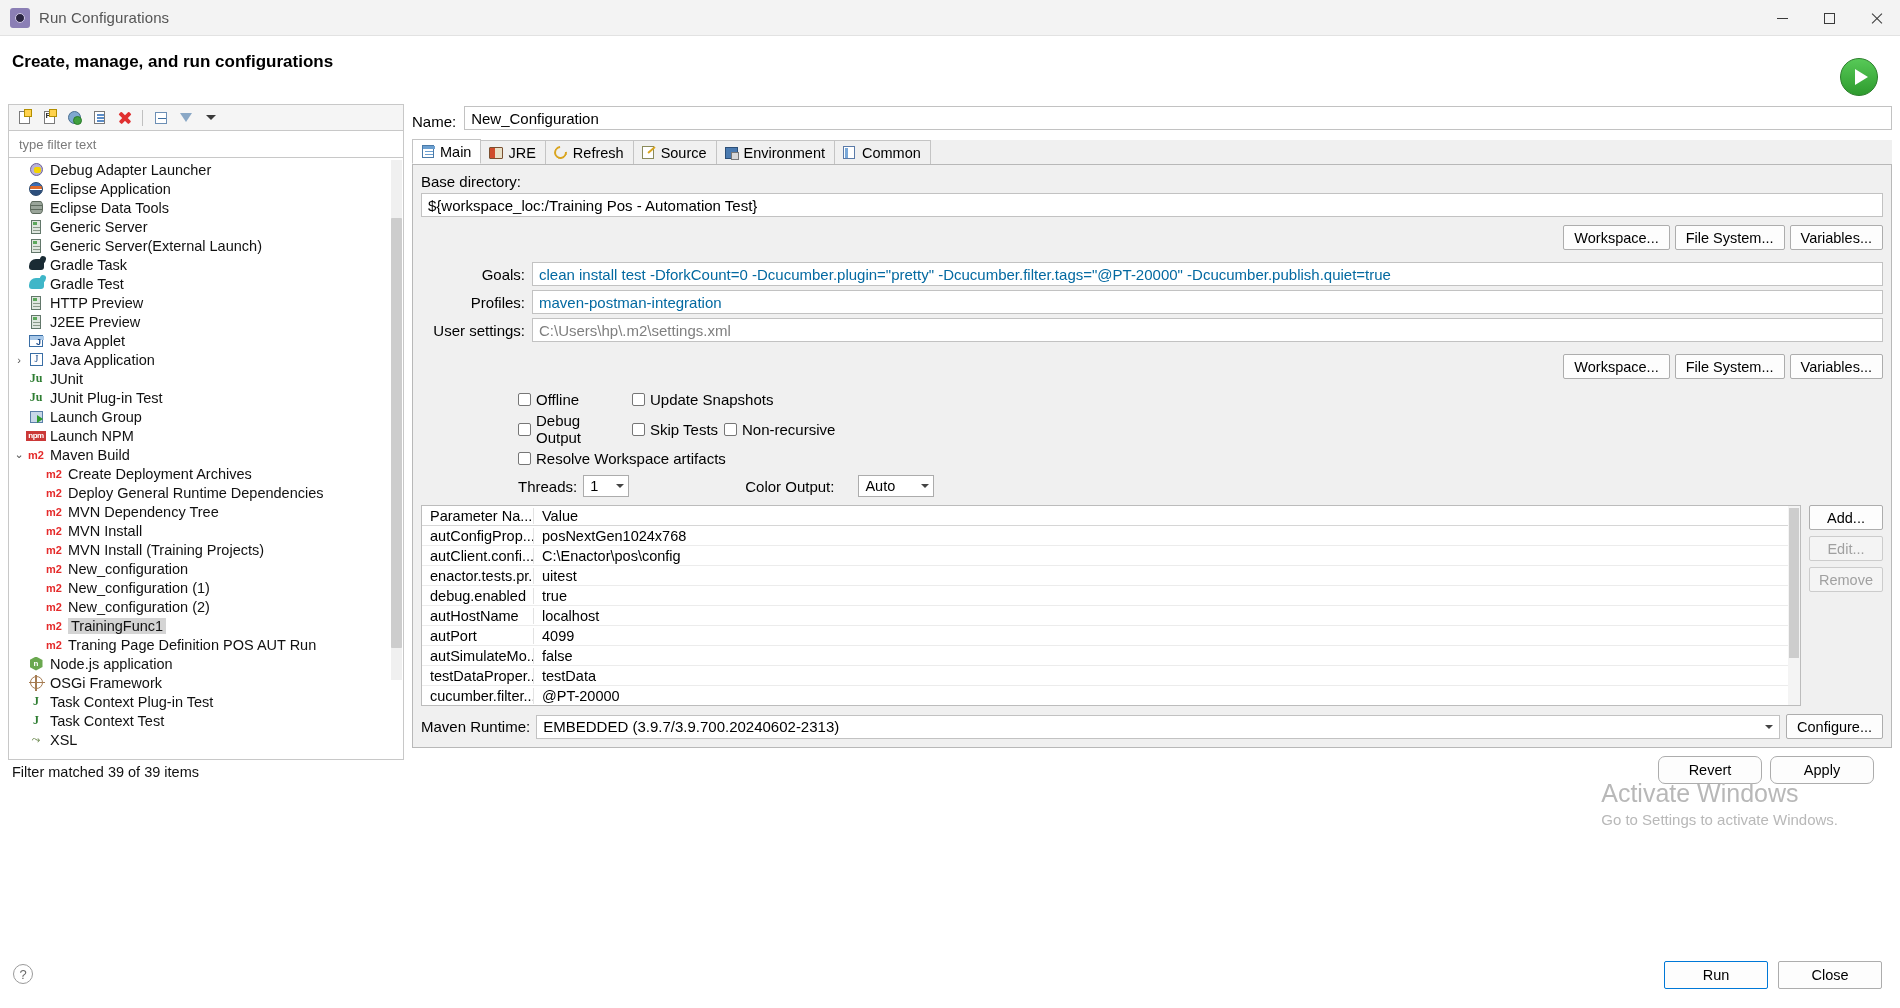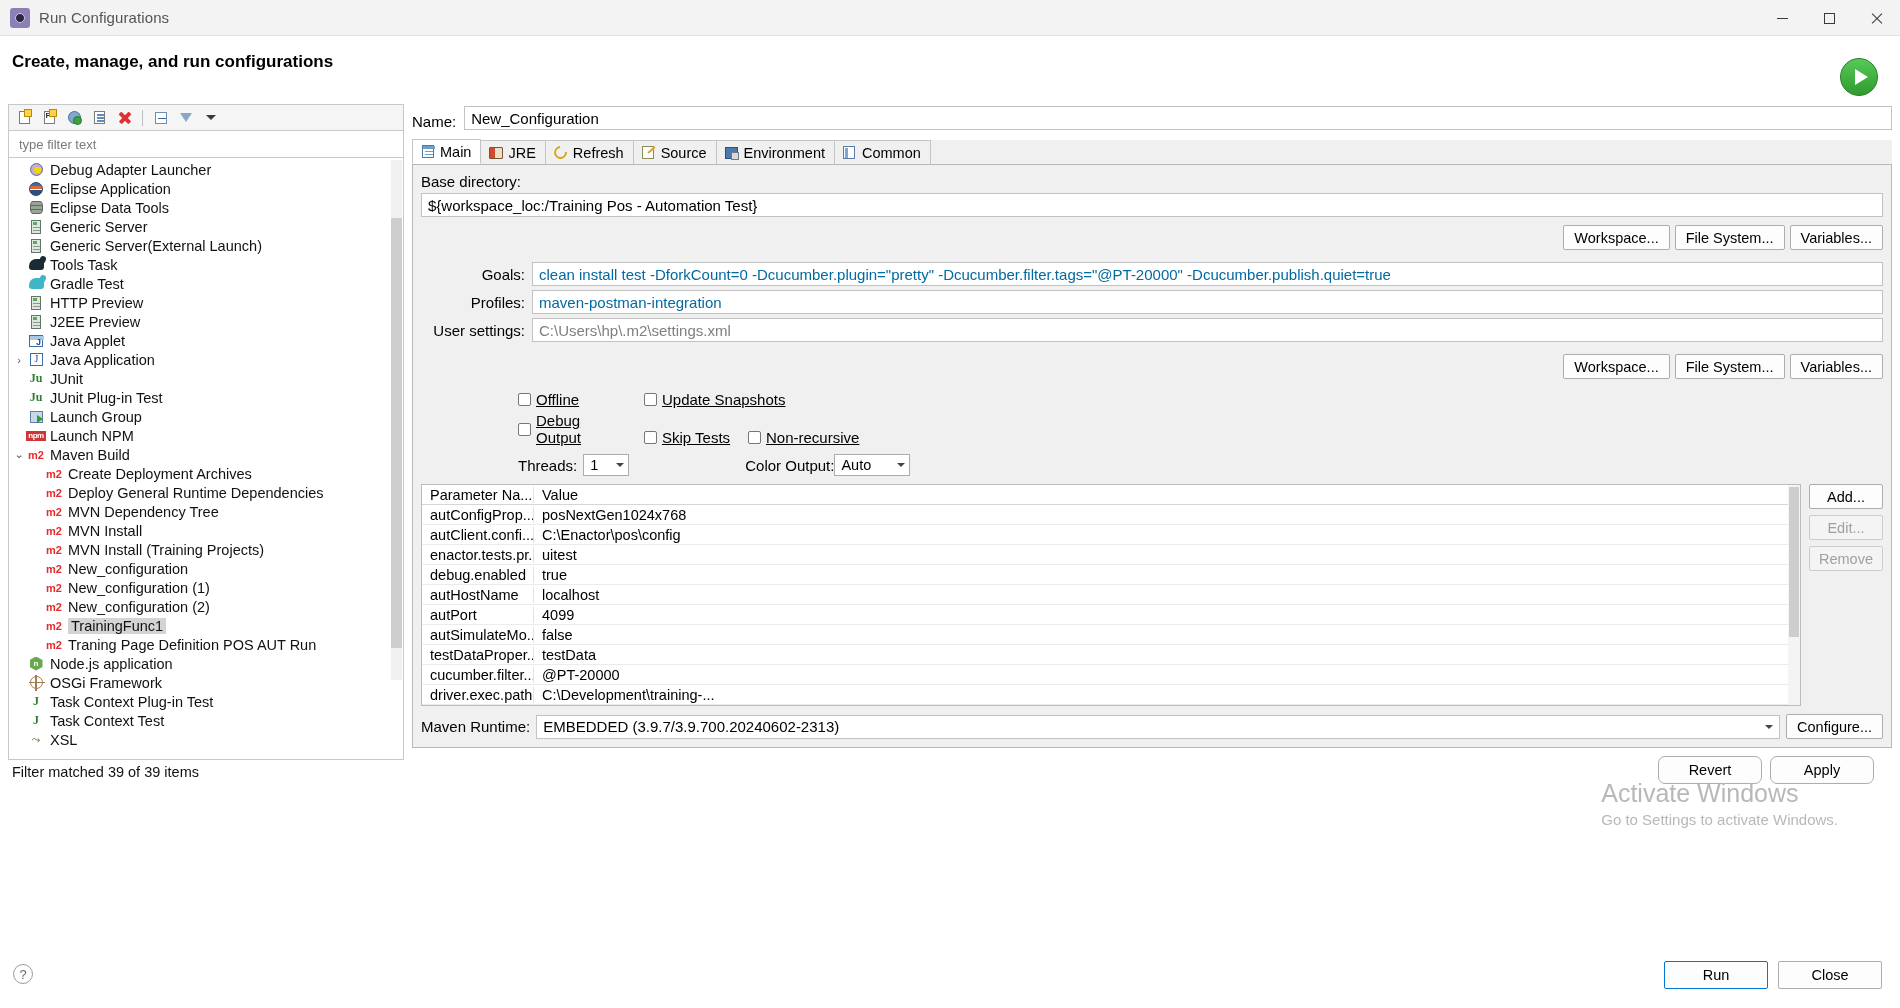--- a/index.html
+++ b/index.html
@@ -432,21 +432,21 @@
     color: #0369a1;
   }
   .field-inp.placeholder { color: #7f7f7f; }
 
   .checks {
     padding: 12px 0 0 0;
     display: flex;
     flex-direction: column;
     gap: 4px;
   }
-  .check-line { display: flex; align-items: flex-end; padding-left: 105px; gap: 16px; text-decoration: underline; }
+  .check-line { display: flex; align-items: center; padding-left: 105px; gap: 4px; }
   .chk-item { display: flex; align-items: center; font-size: 15px; gap: 5px; }
   .cbox {
     width: 13px; height: 13px;
     border: 1px solid #767676;
     background: #ffffff;
     border-radius: 2px;
     flex: 0 0 13px;
   }
   .threads-row {
     display: flex; align-items: center;
@@ -465,21 +465,21 @@
     gap: 8px;
     min-width: 44px;
     justify-content: space-between;
   }
   .combo .arrow {
     width: 0; height: 0;
     border-left: 4px solid transparent;
     border-right: 4px solid transparent;
     border-top: 4px solid #444;
   }
-  .color-out { margin-left: 110px; display: flex; align-items: center; gap: 0; }
+  .color-out { margin-left: 110px; display: flex; align-items: center; gap: 24px; }
 
   
   .params-wrap {
     display: flex;
     padding: 8px 8px 0 8px;
     flex: 1;
     min-height: 0;
   }
   .params-table {
     flex: 1;
@@ -699,21 +699,21 @@
             <div class="tree-ico">
               <div class="ic-server"></div>
             </div>
             <span class="tree-label">Generic Server(External Launch)</span>
           </div>
           <div class="tree-row">
             <div class="twisty">&nbsp;</div>
             <div class="tree-ico">
               <div class="ic-gradle"></div>
             </div>
-            <span class="tree-label">Tools Task</span>
+            <span class="tree-label">Gradle Task</span>
           </div>
           <div class="tree-row">
             <div class="twisty">&nbsp;</div>
             <div class="tree-ico">
               <div class="ic-gradle teal"></div>
             </div>
             <span class="tree-label">Gradle Test</span>
           </div>
           <div class="tree-row">
             <div class="twisty">&nbsp;</div>
@@ -996,20 +996,26 @@
             <div class="cbox"></div>
             <span>Debug Output</span>
           </div>
           <div class="chk-item" style="width:88px">
             <div class="cbox"></div>
             <span>Skip Tests</span>
           </div>
           <div class="chk-item">
             <div class="cbox"></div>
             <span>Non-recursive</span>
+          </div>
+        </div>
+        <div class="check-line">
+          <div class="chk-item">
+            <div class="cbox"></div>
+            <span>Resolve Workspace artifacts</span>
           </div>
         </div>
       </div>
 
       <div class="threads-row">
         <span>Threads:</span>
         <div class="combo" style="min-width:46px">
           <span>1</span>
           <span class="arrow"></span>
         </div>

